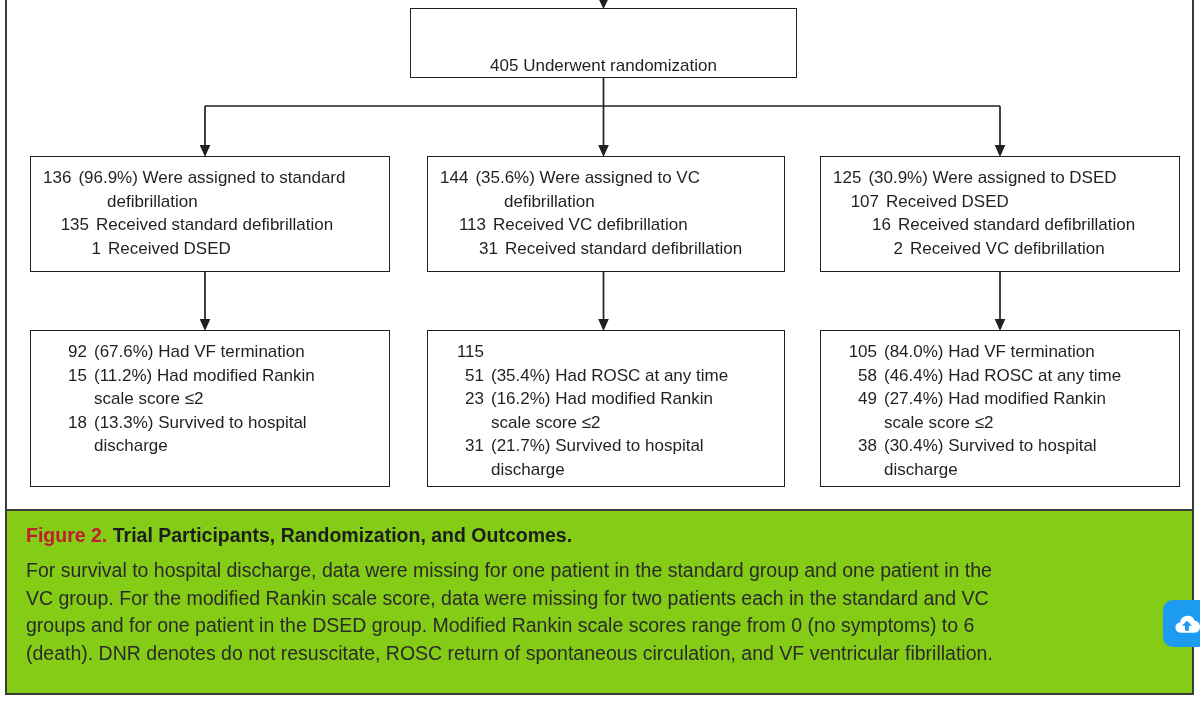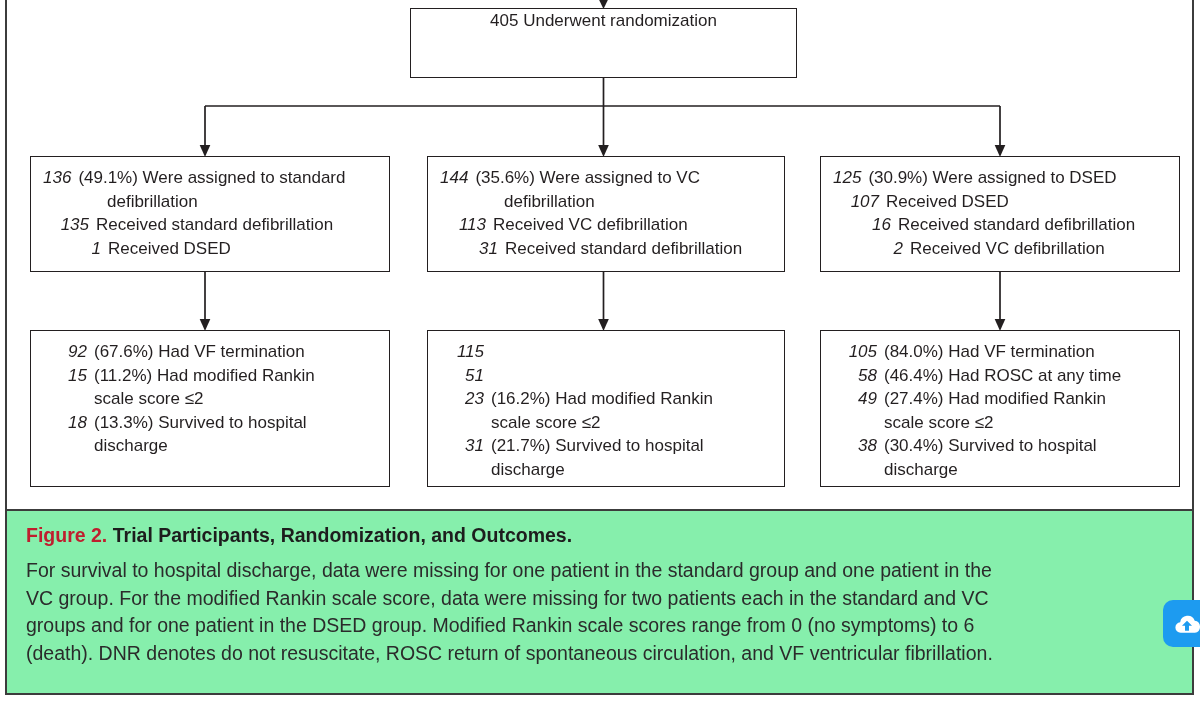--- a/index.html
+++ b/index.html
@@ -11,39 +11,39 @@
   }
   
   .figure-frame{
     position:absolute;left:5px;top:0;width:1189px;height:695px;
     box-sizing:border-box;
     border:2px solid #3c3c3c;border-top:none;
     background:#ffffff;
   }
   .caption-panel{
     position:absolute;left:0;right:0;bottom:0;top:509px;
-    background:#86efac;
+    background:#84cc16;
     border-top:2px solid #3c3c3c;
     box-sizing:border-box;
     padding:11px 20px 0 19px;
   }
   .caption-title{font-size:19.5px;font-weight:bold;line-height:26px;color:#1d1d1d;margin-bottom:9px;}
   .caption-title .fig-label{color:#bf1e2e;}
   .caption-body{font-size:19.5px;line-height:27.5px;color:#2b2b2b;}
   .caption-body .cap-line{white-space:nowrap;}
   
   .fbox{
     position:absolute;box-sizing:border-box;
     border:1.7px solid #231f20;background:#ffffff;
     font-size:17px;line-height:23.5px;z-index:2;
   }
-  .fbox.top-box{display:flex;align-items:flex-start;justify-content:center;}
+  .fbox.top-box{display:flex;align-items:flex-end;justify-content:center;}
   .fbox .pad{padding-top:9px;}
   .line{display:flex;padding-left:12px;white-space:nowrap;}
-  .line .num{flex:none;text-align:right;padding-right:7px;font-style:italic;}
+  .line .num{flex:none;text-align:right;padding-right:7px;}
   .line.first .num{width:auto;}
   .line.cont{padding-left:76px;}
   .line.s1 .num{width:46px;}
   .line.s2 .num{width:58px;}
   .line.s3 .num{width:70px;}
   .line.o  .num{width:44px;}
   .line.ocont{padding-left:63px;}
   
   .connector-layer{position:absolute;left:0;top:0;z-index:1;}
   
@@ -102,21 +102,21 @@
 
 <div class="fbox top-box" style="left:410px;top:8px;width:387px;height:70px;">
   <span>405 Underwent randomization</span>
 </div>
 
 <div class="fbox" style="left:30px;top:156px;width:360px;height:116px;">
   <div class="pad">
 
   <div class="line first">
         <span class="num">136</span>
-        <span class="txt">(49.1%) Were assigned to standard</span>
+        <span class="txt">(96.9%) Were assigned to standard</span>
       </div>
       <div class="line cont">
 
         <span class="txt">defibrillation</span>
       </div>
       <div class="line s1">
         <span class="num">135</span>
         <span class="txt">Received standard defibrillation</span>
       </div>
       <div class="line s2">
@@ -197,20 +197,21 @@
 </div>
 
 <div class="fbox" style="left:427px;top:330px;width:358px;height:157px;">
   <div class="pad">
 
   <div class="line o">
         <span class="num">115</span>
       </div>
       <div class="line o">
         <span class="num">51</span>
+        <span class="txt">(35.4%) Had ROSC at any time</span>
       </div>
       <div class="line o">
         <span class="num">23</span>
         <span class="txt">(16.2%) Had modified Rankin</span>
       </div>
       <div class="line ocont">
 
         <span class="txt">scale score ≤2</span>
       </div>
       <div class="line o">

